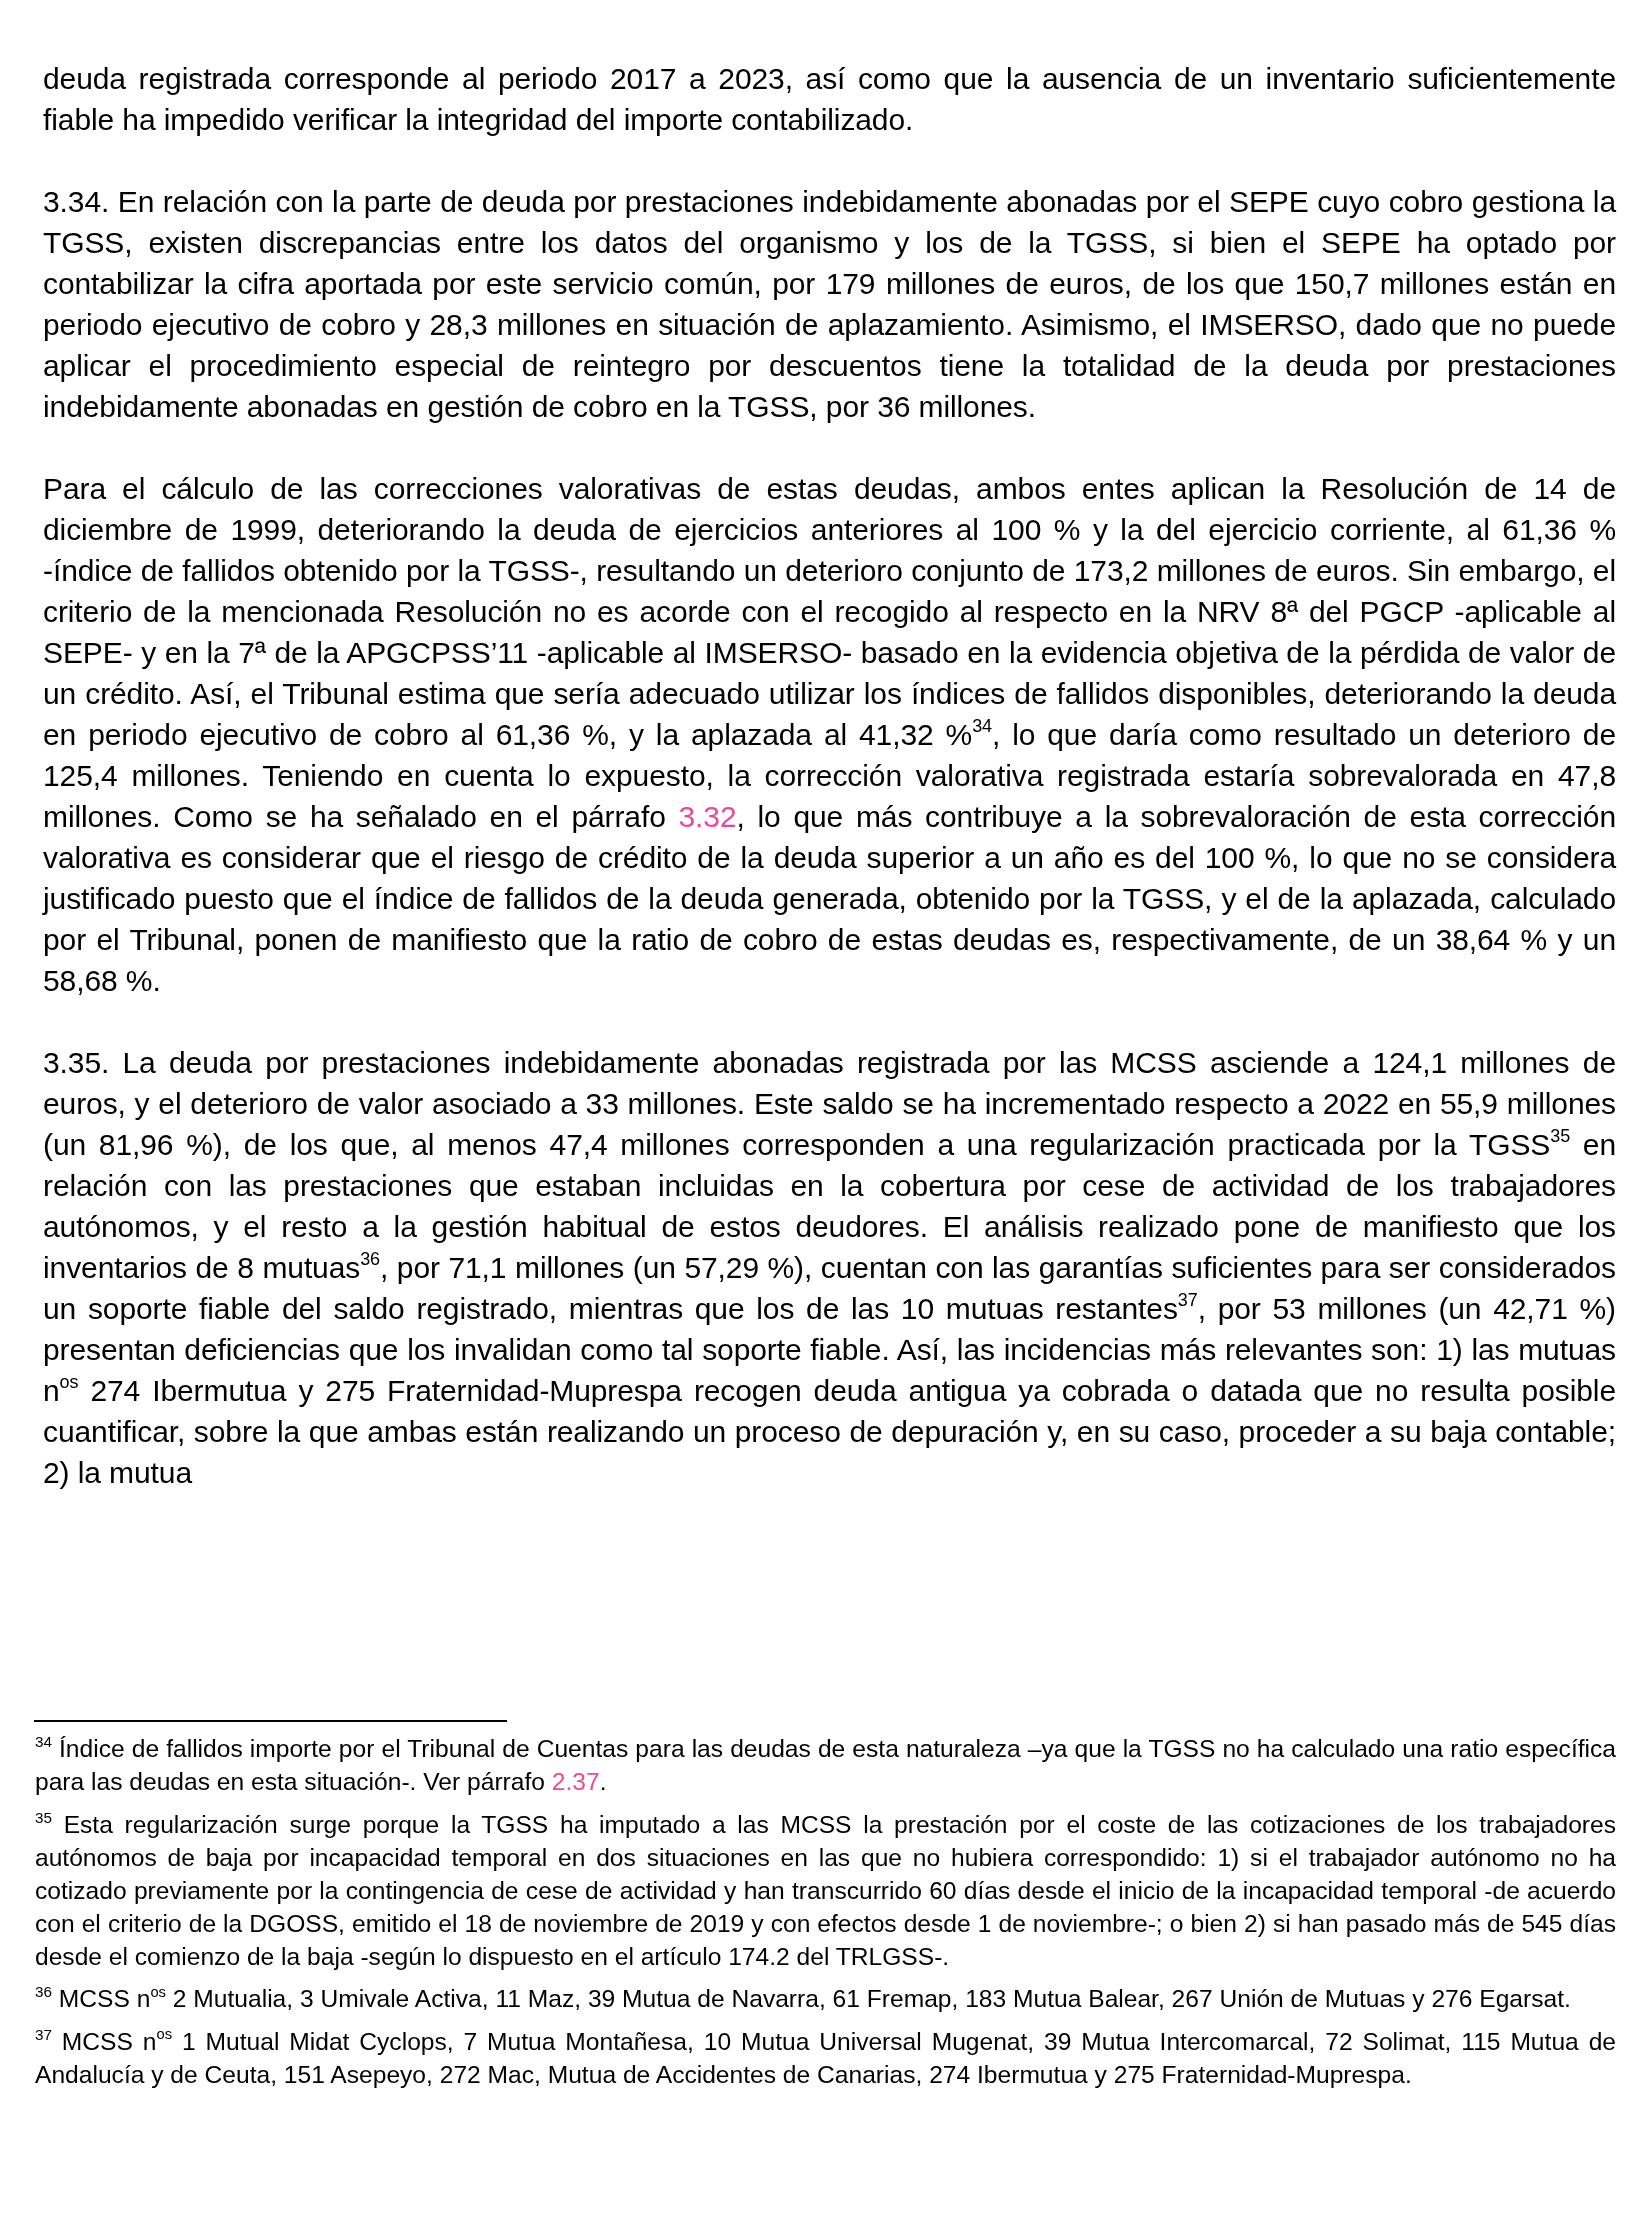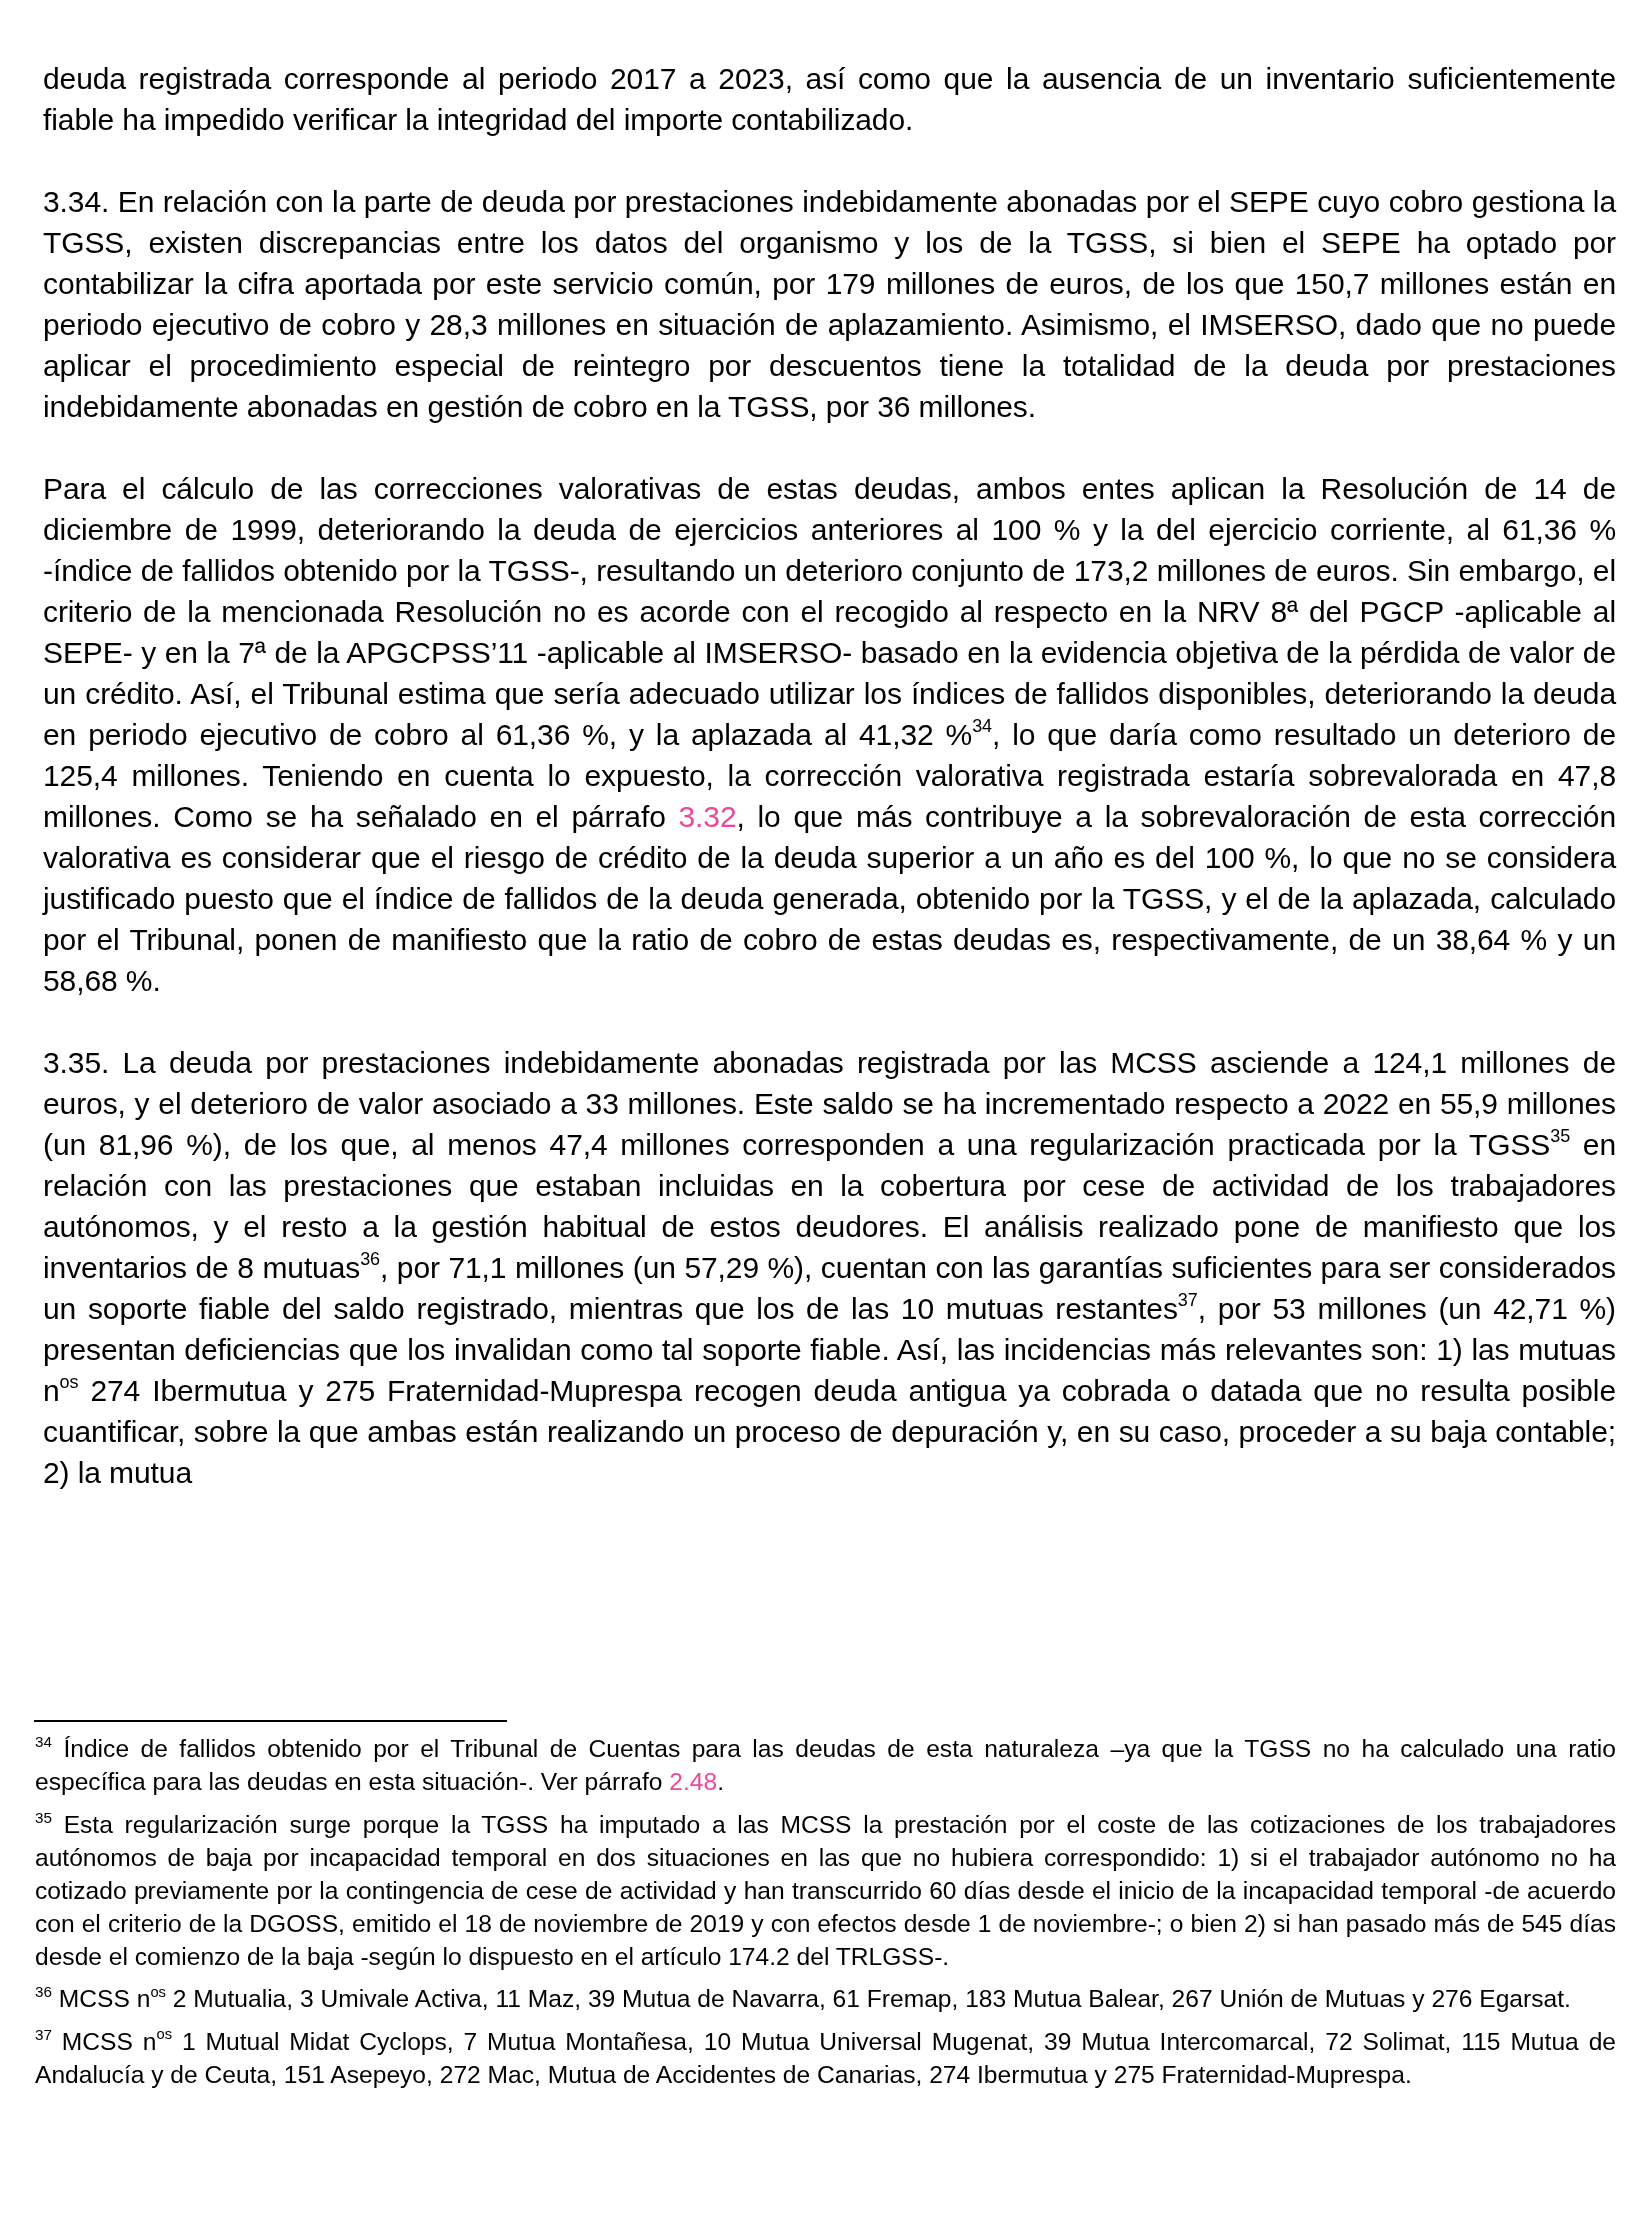--- a/index.html
+++ b/index.html
@@ -82,21 +82,21 @@
     <span class="num">3.35.</span><span> La deuda por prestaciones indebidamente abonadas registrada por las MCSS asciende a 124,1 millones de euros, y el deterioro de valor asociado a 33 millones. Este saldo se ha incrementado respecto a 2022 en 55,9 millones (un 81,96 %), de los que, al menos 47,4 millones corresponden a una regularización practicada por la TGSS</span><sup>35</sup><span> en relación con las prestaciones que estaban incluidas en la cobertura por cese de actividad de los trabajadores autónomos, y el resto a la gestión habitual de estos deudores. El análisis realizado pone de manifiesto que los inventarios de 8 mutuas</span><sup>36</sup><span>, por 71,1 millones (un 57,29 %), cuentan con las garantías suficientes para ser considerados un soporte fiable del saldo registrado, mientras que los de las 10 mutuas restantes</span><sup>37</sup><span>, por 53 millones (un 42,71 %) presentan deficiencias que los invalidan como tal soporte fiable. Así, las incidencias más relevantes son: 1) las mutuas n</span><sup>os</sup><span> 274 Ibermutua y 275 Fraternidad-Muprespa recogen deuda antigua ya cobrada o datada que no resulta posible cuantificar, sobre la que ambas están realizando un proceso de depuración y, en su caso, proceder a su baja contable; 2) la mutua</span>
   </p>
 
 </div>
 
 <div class="fn-sep"></div>
 
 <div class="footnotes">
 
   <p class="fn">
-    <span class="fnnum">34</span><span> Índice de fallidos obtenido por el Tribunal de Cuentas para las deudas de esta naturaleza –ya que la TGSS no ha calculado una ratio específica para las deudas en esta situación-. Ver párrafo </span><a class="link">2.48</a><span>.</span>
+    <span class="fnnum">34</span><span> Índice de fallidos importe por el Tribunal de Cuentas para las deudas de esta naturaleza –ya que la TGSS no ha calculado una ratio específica para las deudas en esta situación-. Ver párrafo </span><a class="link">2.37</a><span>.</span>
   </p>
 
   <p class="fn">
     <span class="fnnum">35</span><span> Esta regularización surge porque la TGSS ha imputado a las MCSS la prestación por el coste de las cotizaciones de los trabajadores autónomos de baja por incapacidad temporal en dos situaciones en las que no hubiera correspondido: 1) si el trabajador autónomo no ha cotizado previamente por la contingencia de cese de actividad y han transcurrido 60 días desde el inicio de la incapacidad temporal -de acuerdo con el criterio de la DGOSS, emitido el 18 de noviembre de 2019 y con efectos desde 1 de noviembre-; o bien 2) si han pasado más de 545 días desde el comienzo de la baja -según lo dispuesto en el artículo 174.2 del TRLGSS-.</span>
   </p>
 
   <p class="fn">
     <span class="fnnum">36</span><span> MCSS n</span><sup>os</sup><span> 2 Mutualia, 3 Umivale Activa, 11 Maz, 39 Mutua de Navarra, 61 Fremap, 183 Mutua Balear, 267 Unión de Mutuas y 276 Egarsat.</span>
   </p>
 

